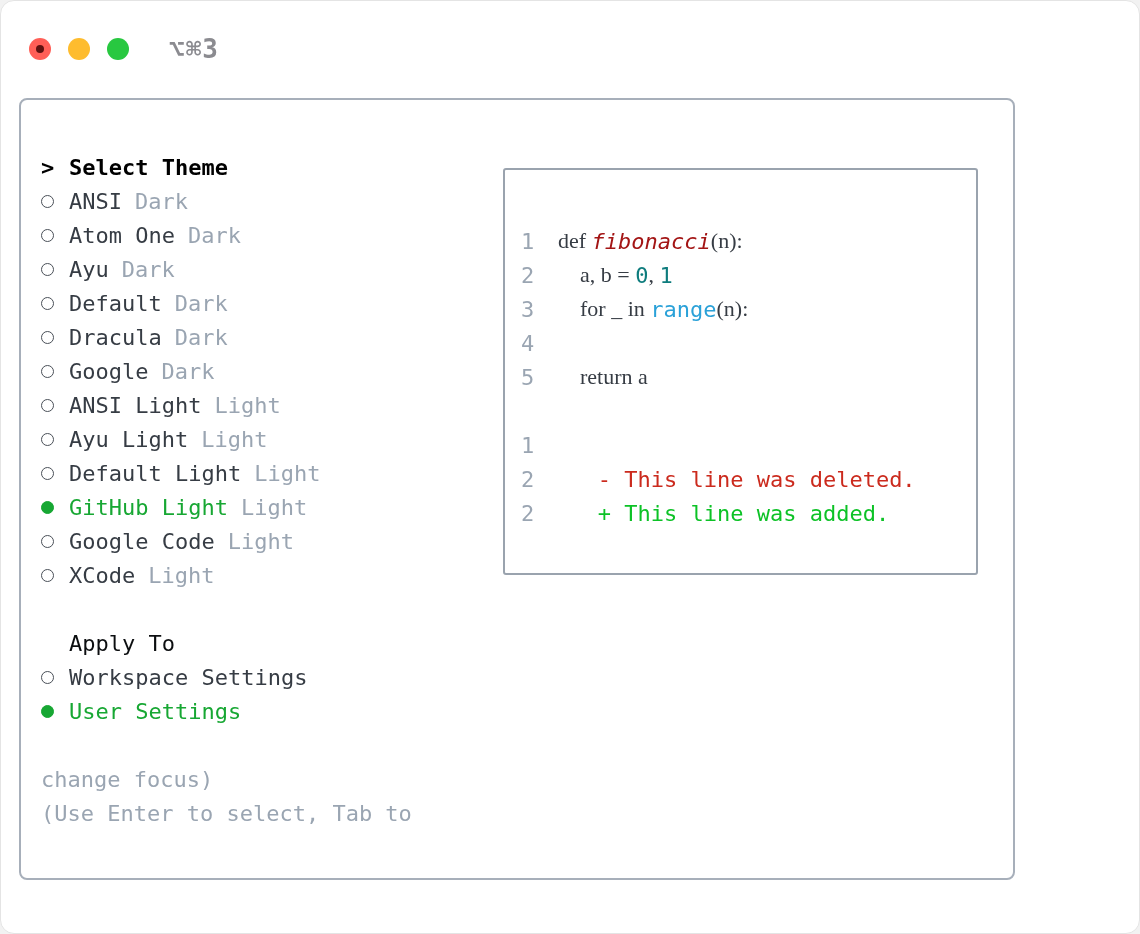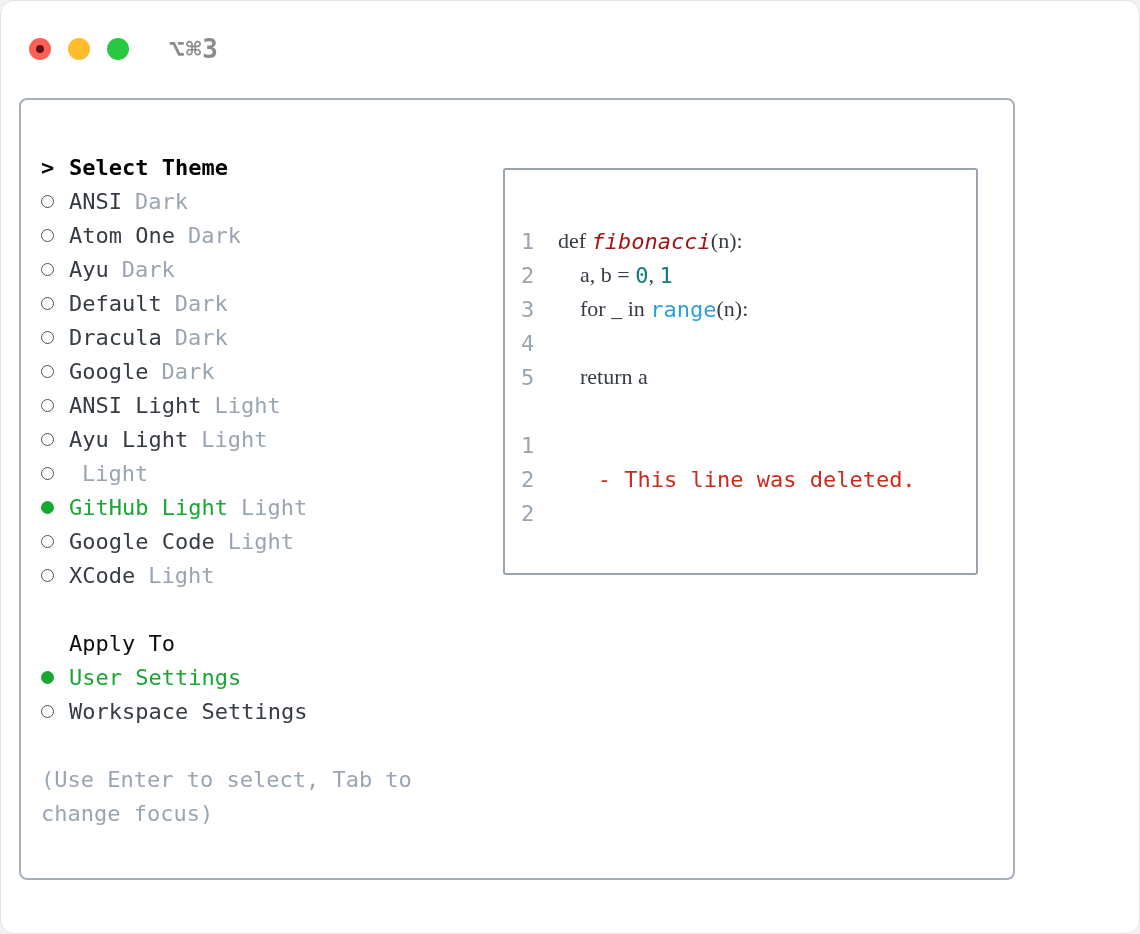--- a/index.html
+++ b/index.html
@@ -118,54 +118,54 @@
       </div>
       <div id="theme-items">
           <div class="row"><span class="marker"><span class="radio"></span></span><span class="theme-label">ANSI</span><span class="theme-variant">Dark</span></div>
           <div class="row"><span class="marker"><span class="radio"></span></span><span class="theme-label">Atom One</span><span class="theme-variant">Dark</span></div>
           <div class="row"><span class="marker"><span class="radio"></span></span><span class="theme-label">Ayu</span><span class="theme-variant">Dark</span></div>
           <div class="row"><span class="marker"><span class="radio"></span></span><span class="theme-label">Default</span><span class="theme-variant">Dark</span></div>
           <div class="row"><span class="marker"><span class="radio"></span></span><span class="theme-label">Dracula</span><span class="theme-variant">Dark</span></div>
           <div class="row"><span class="marker"><span class="radio"></span></span><span class="theme-label">Google</span><span class="theme-variant">Dark</span></div>
           <div class="row"><span class="marker"><span class="radio"></span></span><span class="theme-label">ANSI Light</span><span class="theme-variant">Light</span></div>
           <div class="row"><span class="marker"><span class="radio"></span></span><span class="theme-label">Ayu Light</span><span class="theme-variant">Light</span></div>
-          <div class="row"><span class="marker"><span class="radio"></span></span><span class="theme-variant">Light</span></div>
+          <div class="row"><span class="marker"><span class="radio"></span></span><span class="theme-label">Default Light</span><span class="theme-variant">Light</span></div>
           <div class="row"><span class="marker"><span class="radio on"></span></span><span class="theme-label sel">GitHub Light</span><span class="theme-variant">Light</span></div>
           <div class="row"><span class="marker"><span class="radio"></span></span><span class="theme-label">Google Code</span><span class="theme-variant">Light</span></div>
           <div class="row"><span class="marker"><span class="radio"></span></span><span class="theme-label">XCode</span><span class="theme-variant">Light</span></div>
         </div>
 
       <div class="row"></div>
 
       <div class="row">
         <span class="marker"></span>
         <span class="apply-header-label">Apply To</span>
       </div>
       <div id="apply-options">
+          <div class="row"><span class="marker"><span class="radio"></span></span><span class="opt-label">Workspace Settings</span></div>
           <div class="row"><span class="marker"><span class="radio on"></span></span><span class="opt-label sel">User Settings</span></div>
-          <div class="row"><span class="marker"><span class="radio"></span></span><span class="opt-label">Workspace Settings</span></div>
         </div>
 
       <div class="row"></div>
 
       <div id="hint">
+          <div class="hint-line">change focus)</div>
           <div class="hint-line">(Use Enter to select, Tab to</div>
-          <div class="hint-line">change focus)</div>
         </div>
     </div>
 
     <div class="right-col">
       <div class="preview-box" id="preview-lines">
           <div class="pline"><span class="line-num"></span></div>
           <div class="pline"><span class="line-num">1</span><span class="seg c-code">def </span><span class="seg c-function">fibonacci</span><span class="seg c-code">(n):</span></div>
           <div class="pline"><span class="line-num">2</span><span class="seg c-code">    a, b = </span><span class="seg c-number">0</span><span class="seg c-code">, </span><span class="seg c-number">1</span></div>
           <div class="pline"><span class="line-num">3</span><span class="seg c-code">    for _ in </span><span class="seg c-builtin">range</span><span class="seg c-code">(n):</span></div>
           <div class="pline"><span class="line-num">4</span></div>
           <div class="pline"><span class="line-num">5</span><span class="seg c-code">    return a</span></div>
           <div class="pline"><span class="line-num"></span></div>
           <div class="pline"><span class="line-num">1</span></div>
           <div class="pline"><span class="line-num">2</span><span class="seg c-deleted">   - This line was deleted.</span></div>
-          <div class="pline"><span class="line-num">2</span></div>
+          <div class="pline"><span class="line-num">2</span><span class="seg c-added">   + This line was added.</span></div>
         </div>
     </div>
 
   </div>
 </div>
 
 </body></html>

